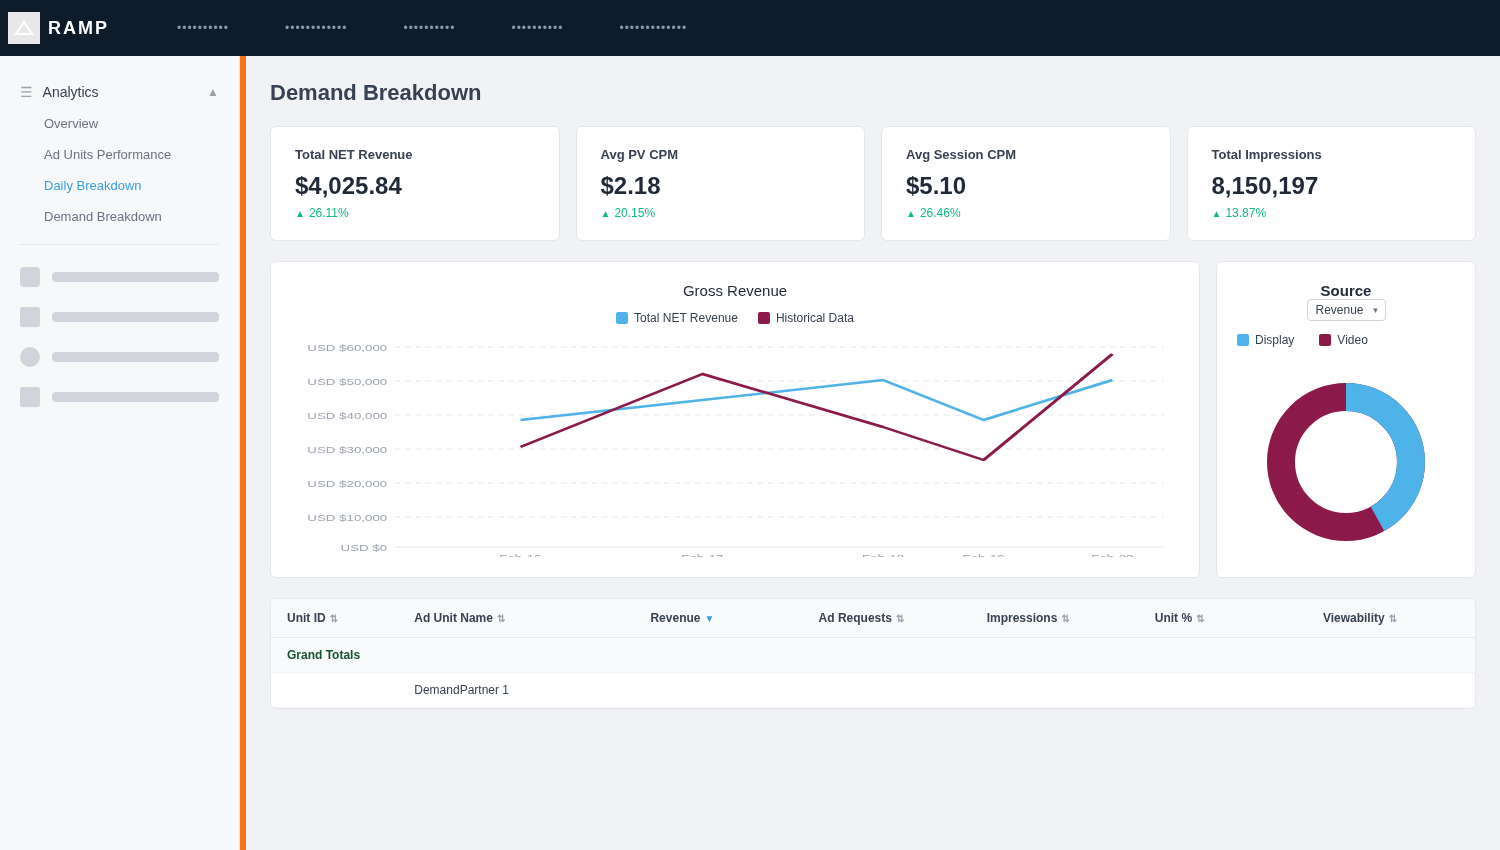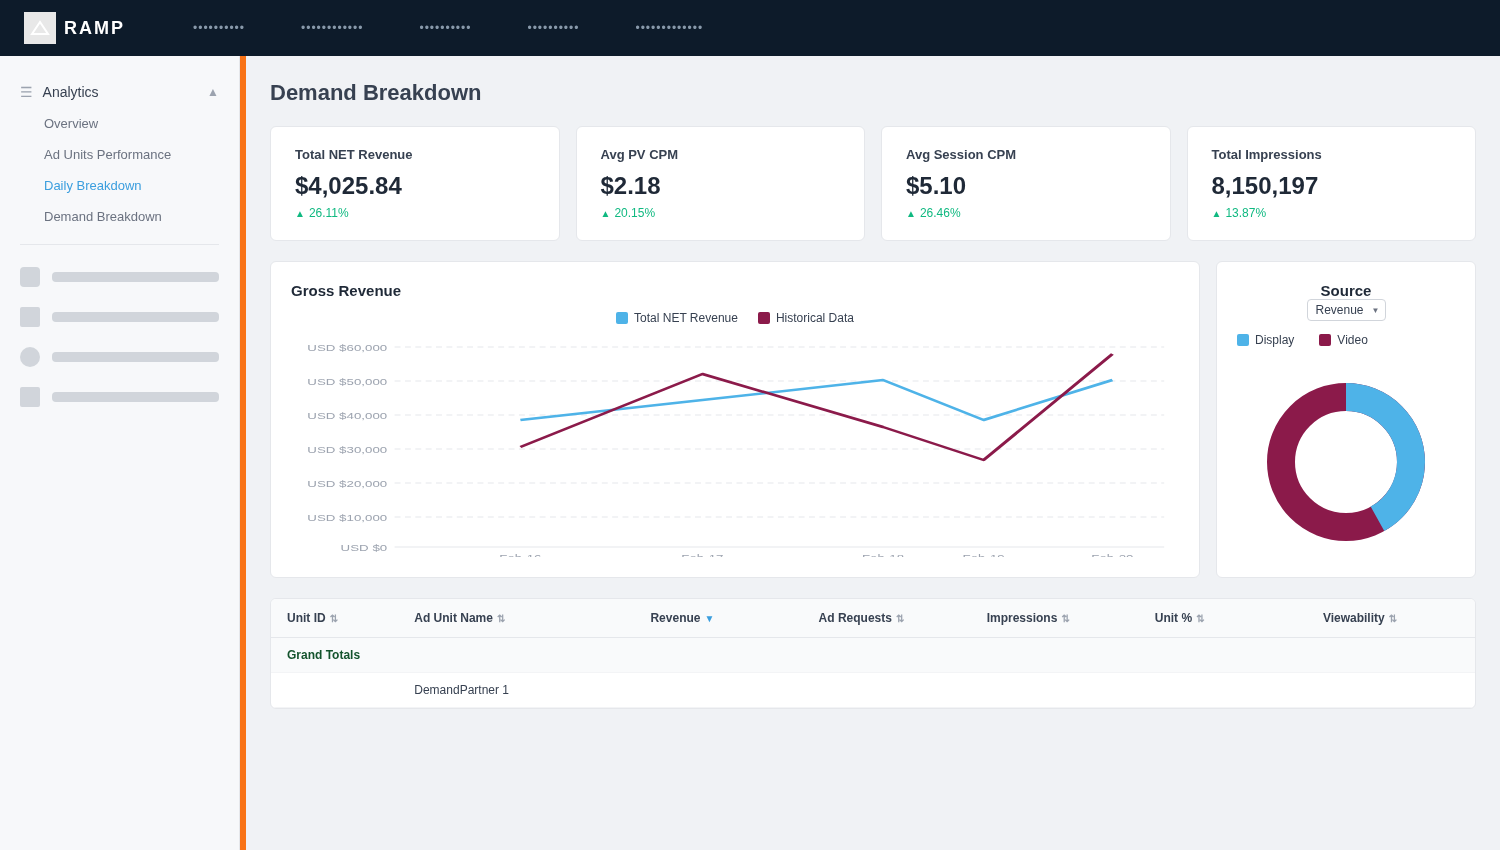--- a/index.html
+++ b/index.html
@@ -4,21 +4,21 @@
   <style>
     * { box-sizing: border-box; margin: 0; padding: 0; }
     body { font-family: 'Arial', sans-serif; background: #1a1a2e; width: 1500px; height: 850px; overflow: hidden; }
 
     
     .top-nav {
       background: #0d1b2a;
       height: 56px;
       display: flex;
       align-items: center;
-      padding: 0 24px;
+      padding: 0 8px;
       gap: 40px;
     }
     .logo-area {
       display: flex;
       align-items: center;
       gap: 8px;
       margin-right: 20px;
     }
     .logo-box {
       background: #e8e8e8;
@@ -192,23 +192,24 @@
     
     .chart-card {
       flex: 1;
       background: white;
       border-radius: 6px;
       border: 1px solid #e5e7eb;
       padding: 20px;
     }
     .chart-title {
       font-size: 15px;
-      font-weight: 700;
+      font-weight: 400;
       color: #1f2937;
       margin-bottom: 12px;
+      text-align: center;
     }
     .chart-legend {
       display: flex;
       gap: 20px;
       margin-bottom: 12px;
       justify-content: center;
     }
     .legend-item {
       display: flex;
       align-items: center;

